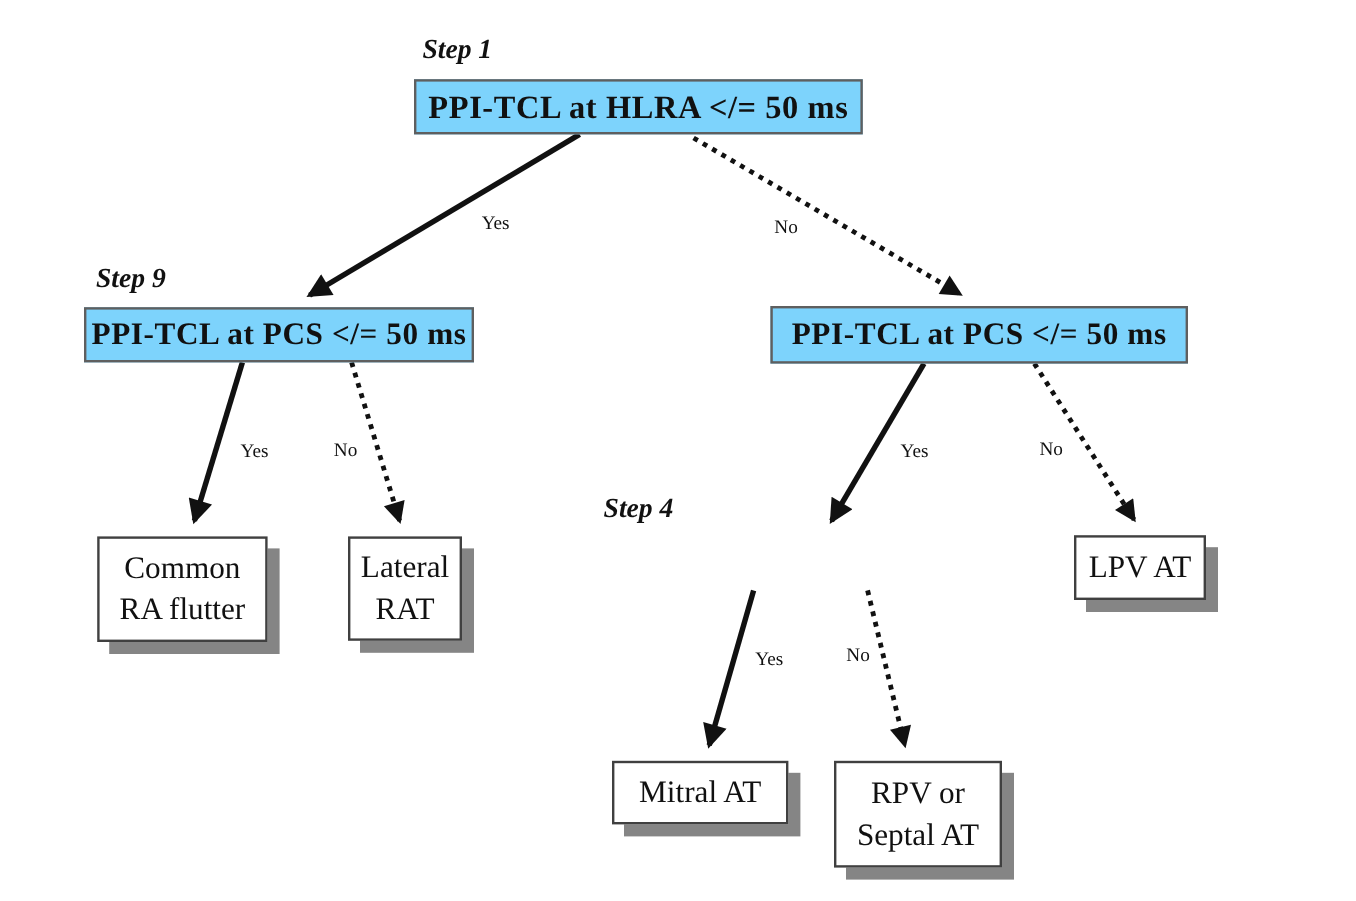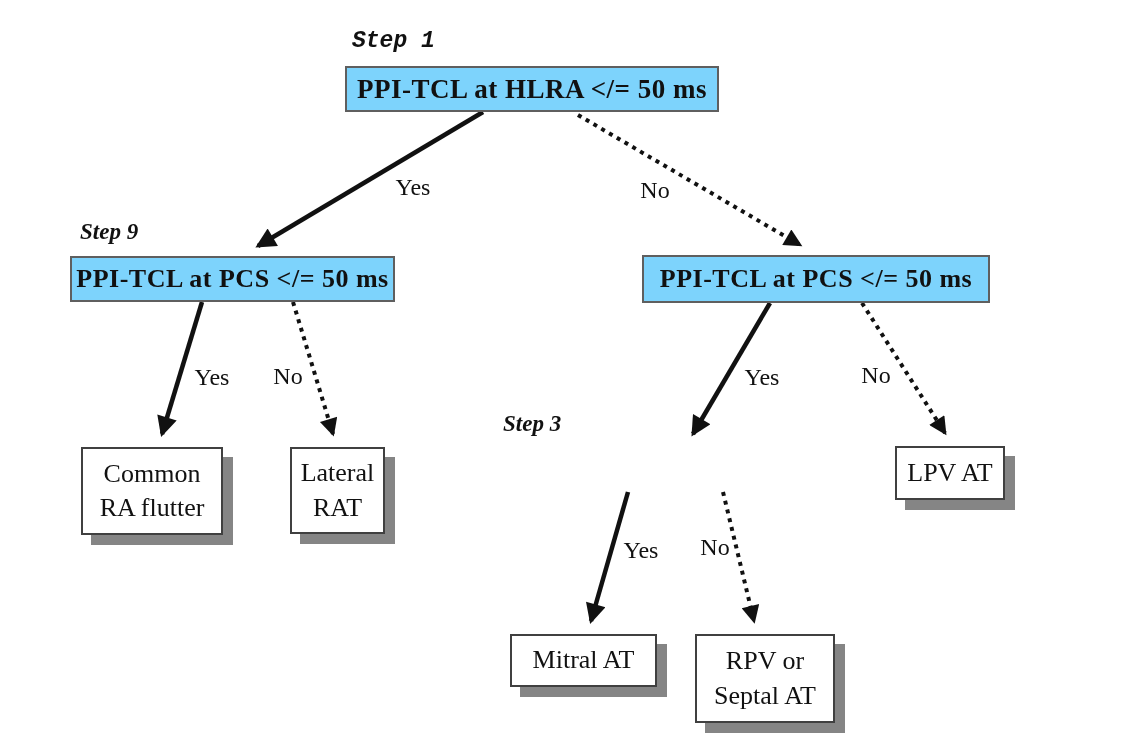--- a/index.html
+++ b/index.html
@@ -49,21 +49,21 @@
   .step-label {
     position: absolute;
     font-style: italic;
     font-weight: 600;
     font-size: 23px;
     z-index: 2;
   }
   .edge-label {
     position: absolute;
     transform: translate(-50%, -50%);
-    font-size: 24px;
+    font-size: 16px;
     background: transparent;
     z-index: 3;
   }
 </style>
 </head>
 <body>
 
 <div id="canvas">
 
   <svg id="arrows" viewBox="0 0 1130 751" xmlns="http://www.w3.org/2000/svg">
@@ -75,23 +75,23 @@
     <line x1="483" y1="112" x2="258" y2="246" stroke="#111111" stroke-width="4.5" marker-end="url(#ah)"></line>
     <line x1="578" y1="115" x2="800" y2="245" stroke="#111111" stroke-width="4" stroke-dasharray="4 5" marker-end="url(#ah)"></line>
     <line x1="202" y1="302" x2="162" y2="434" stroke="#111111" stroke-width="4.5" marker-end="url(#ah)"></line>
     <line x1="293" y1="302" x2="333" y2="434" stroke="#111111" stroke-width="4" stroke-dasharray="4 5" marker-end="url(#ah)"></line>
     <line x1="770" y1="303" x2="693" y2="434" stroke="#111111" stroke-width="4.5" marker-end="url(#ah)"></line>
     <line x1="862" y1="303" x2="945" y2="433" stroke="#111111" stroke-width="4" stroke-dasharray="4 5" marker-end="url(#ah)"></line>
     <line x1="628" y1="492" x2="591" y2="621" stroke="#111111" stroke-width="4.5" marker-end="url(#ah)"></line>
     <line x1="723" y1="492" x2="754" y2="621" stroke="#111111" stroke-width="4" stroke-dasharray="4 5" marker-end="url(#ah)"></line>
   </svg>
 
-  <div class="step-label" style="left:352px; top:28px;font-family:Liberation Mono, monospace;">Step 1</div>
+  <div class="step-label" style="left:352px; top:28px;">Step 1</div>
   <div class="step-label" style="left:80px; top:219px;">Step 9</div>
-  <div class="step-label" style="left:503px; top:411px;">Step 3</div>
+  <div class="step-label" style="left:503px; top:411px;">Step 4</div>
 
   <div class="decision" style="left:345px; top:66px; width:374px; height:46px; font-size:27px;">PPI-TCL at HLRA &lt;/= 50 ms</div>
   <div class="decision" style="left:70px; top:256px; width:325px; height:46px;">PPI-TCL at PCS &lt;/= 50 ms</div>
   <div class="decision" style="left:642px; top:255px; width:348px; height:48px;">PPI-TCL at PCS &lt;/= 50 ms</div>
 
   <div class="terminal" style="left:81px; top:447px; width:142px; height:88px; padding:0 10px;">Common RA flutter</div>
   <div class="terminal" style="left:290px; top:447px; width:95px; height:87px; padding:0 4px;">Lateral RAT</div>
   <div class="terminal" style="left:895px; top:446px; width:110px; height:54px;">LPV AT</div>
   <div class="terminal" style="left:510px; top:634px; width:147px; height:53px;text-align:right;">Mitral AT</div>
   <div class="terminal" style="left:695px; top:634px; width:140px; height:89px; padding:0 10px;">RPV or Septal AT</div>

